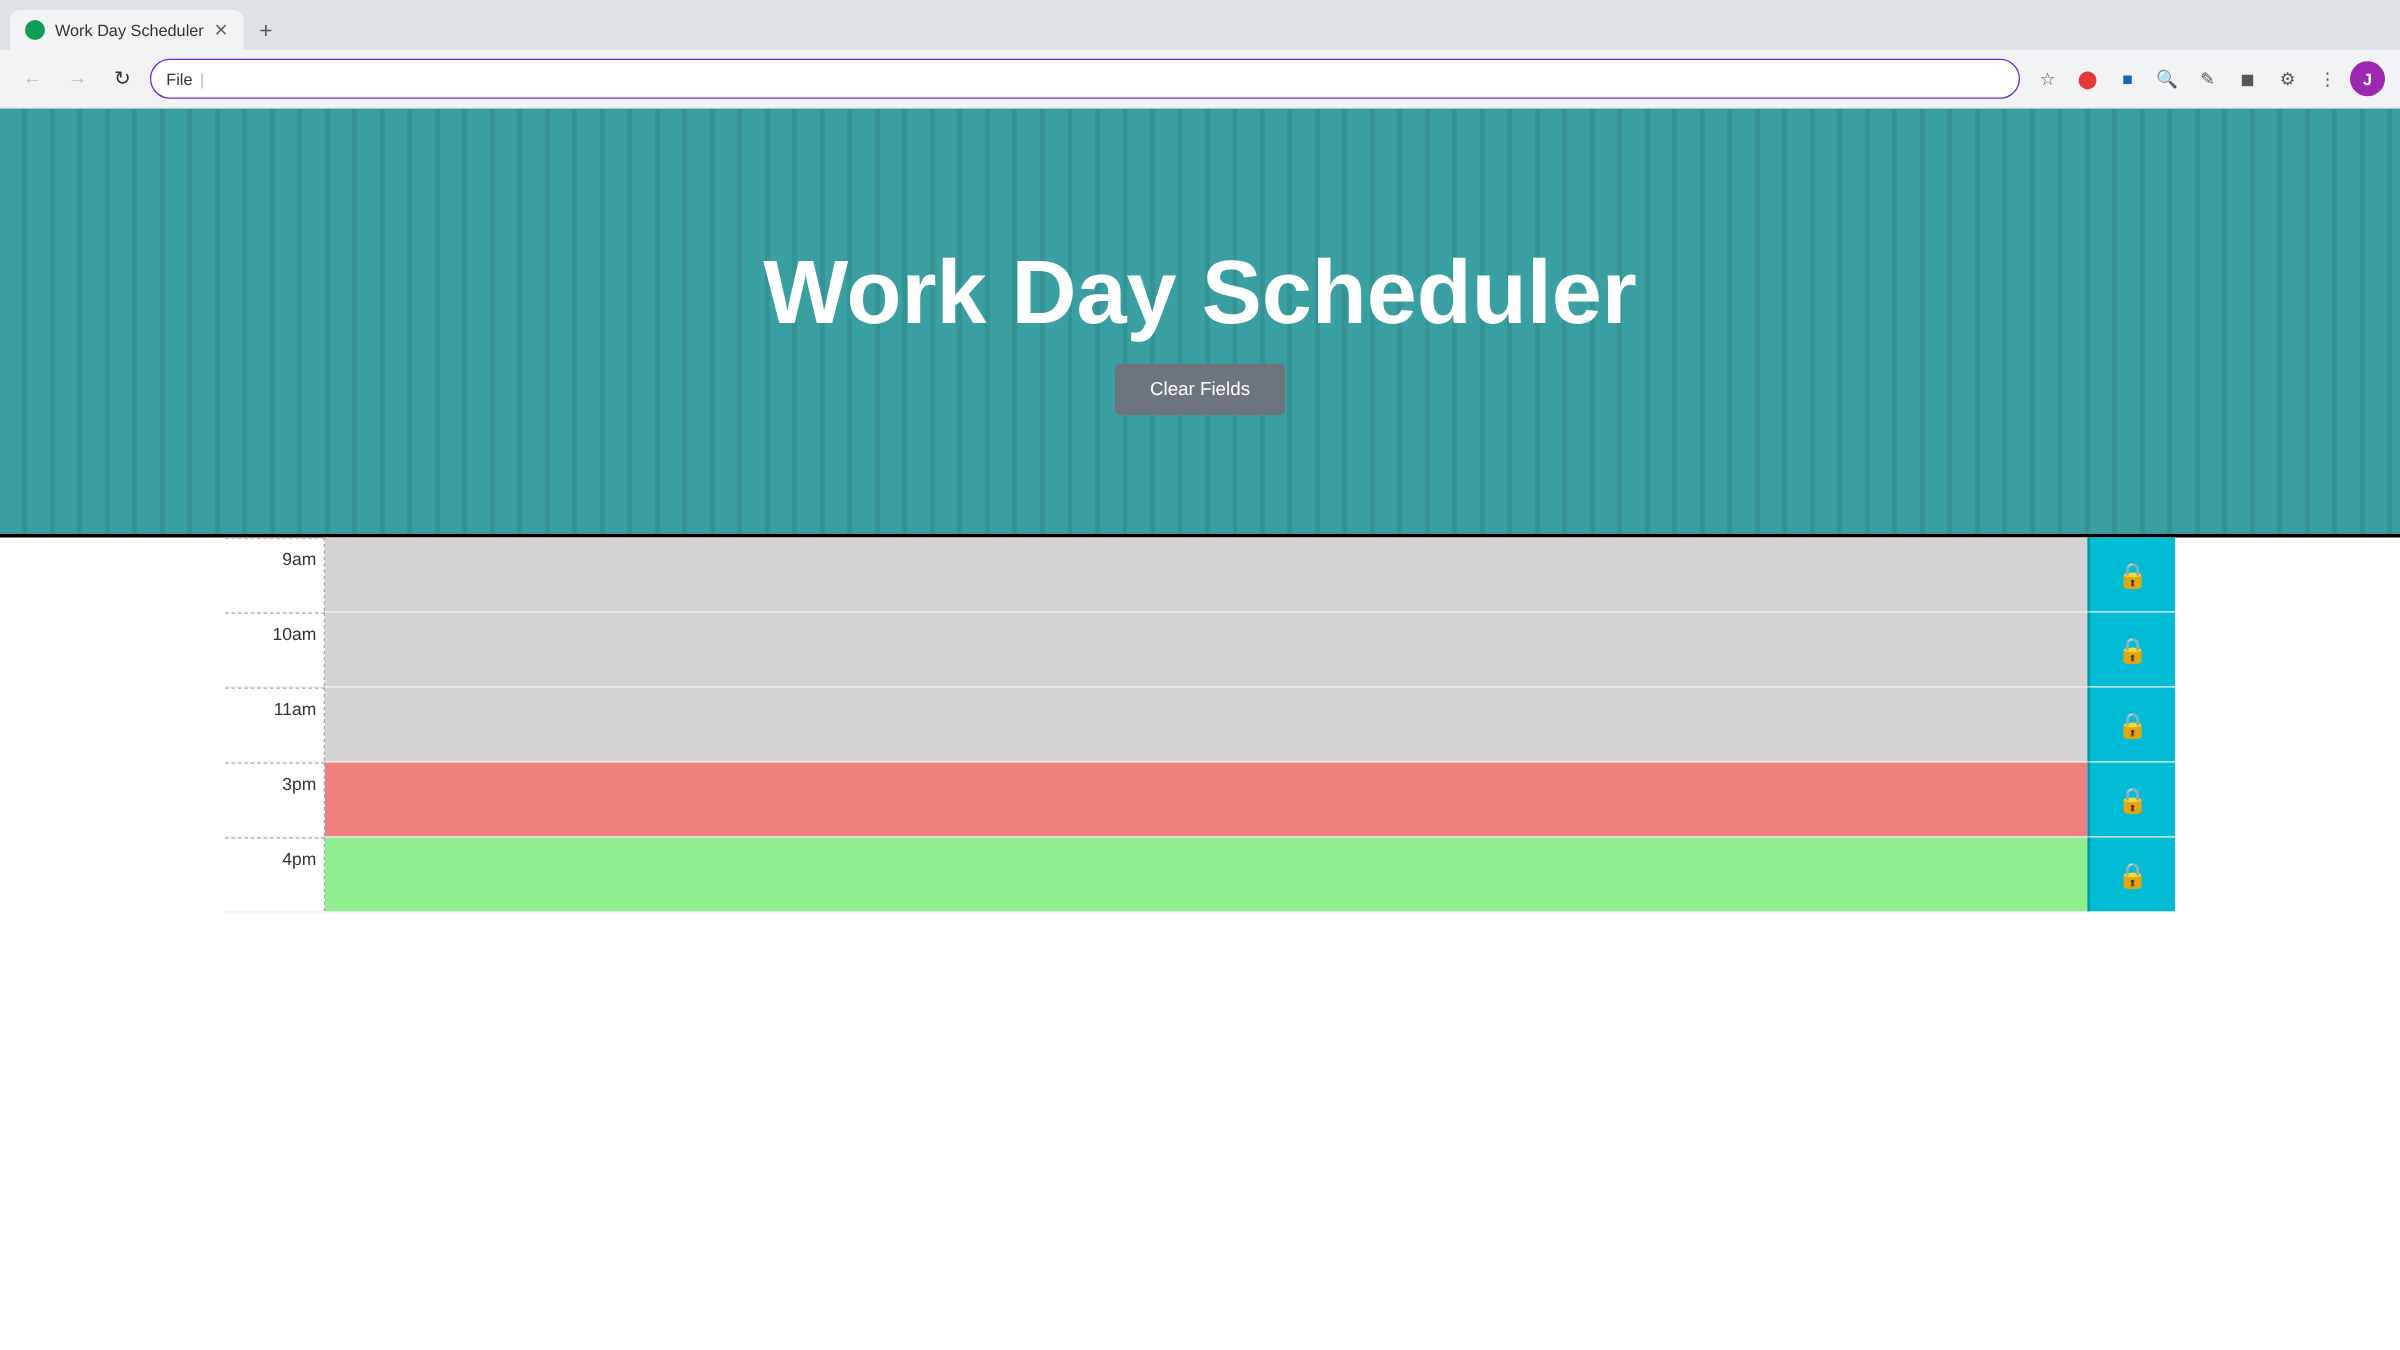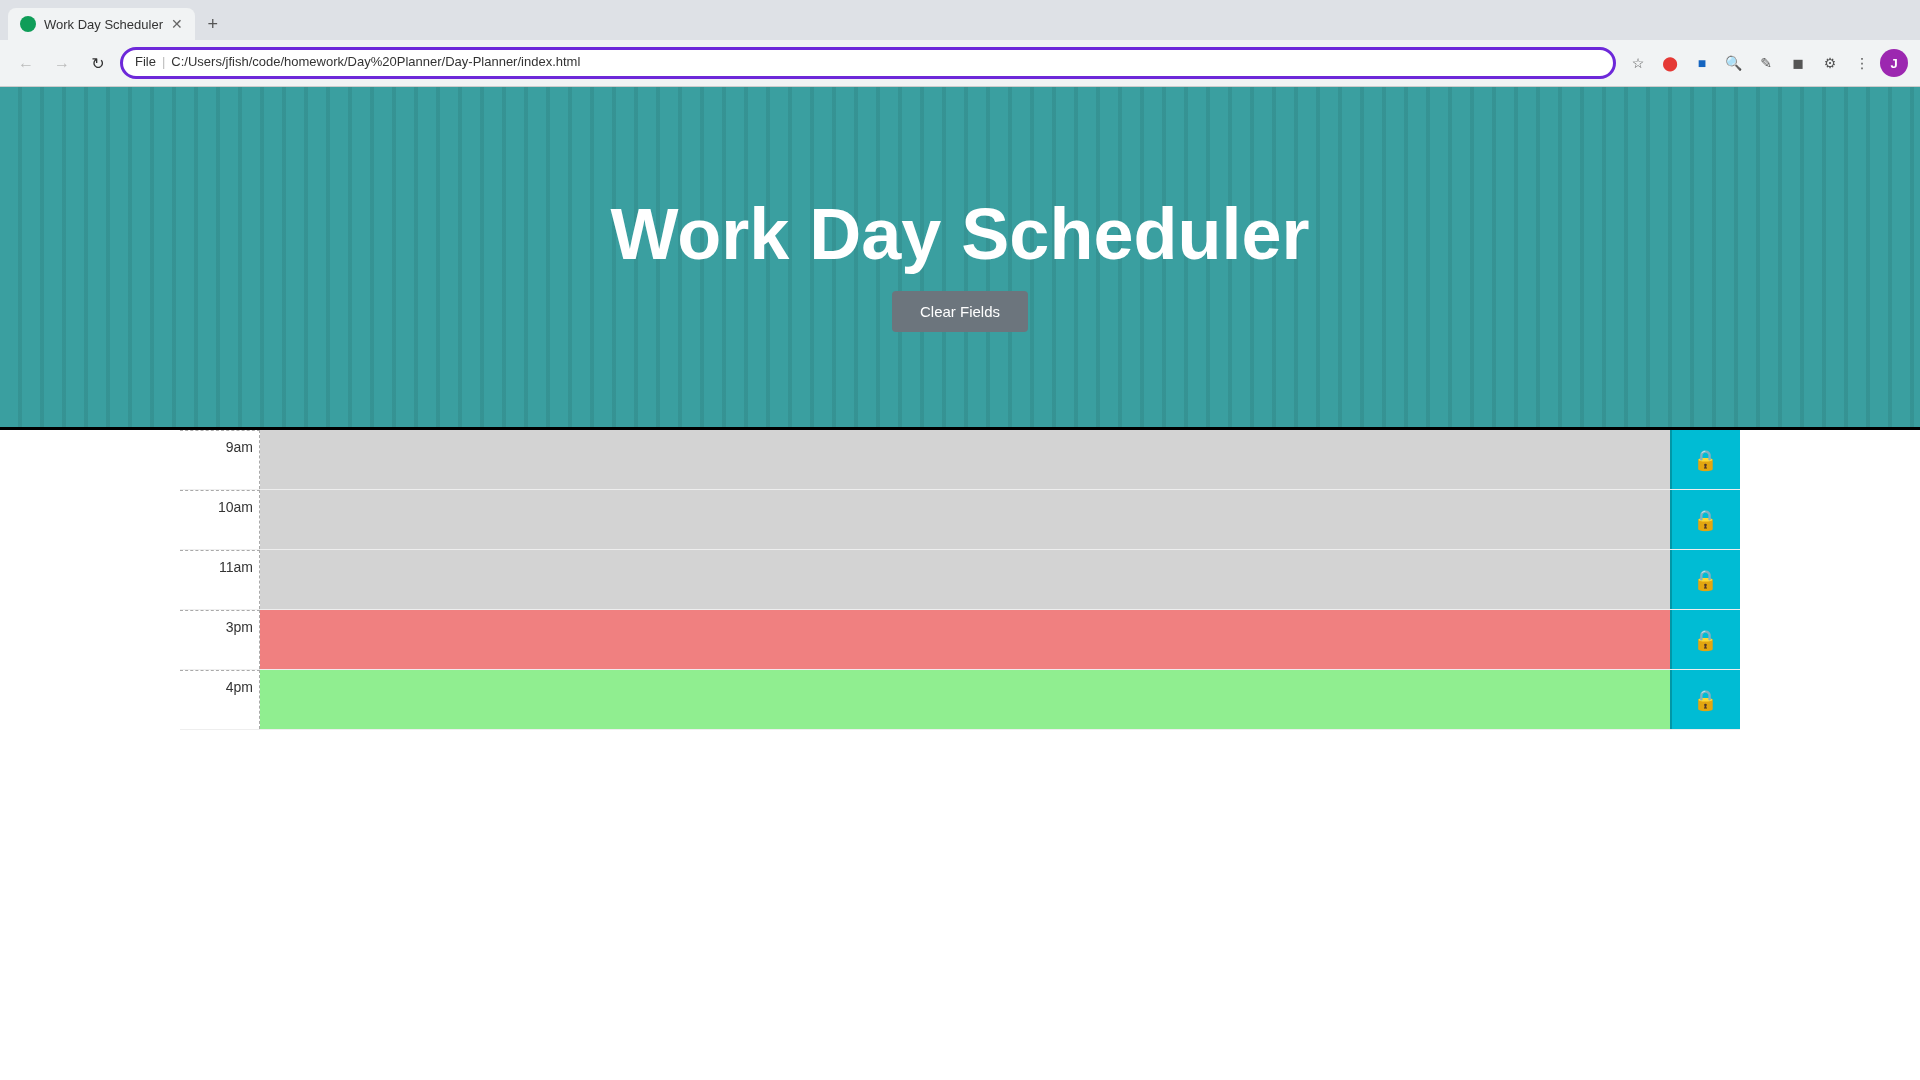--- a/index.html
+++ b/index.html
@@ -93,26 +93,26 @@
     }
 
     .nav-btn.disabled {
       color: #bbb;
       cursor: default;
     }
 
     .address-bar {
       flex: 1;
       display: flex;
-      align-items: flex-start;
+      align-items: center;
       background: #fff;
       border-radius: 20px;
       padding: 4px 12px;
       height: 32px;
-      border: 3px solid #6d28d9;
+      border: 1px solid #6d28d9;
       font-size: 13px;
       color: #333;
       gap: 6px;
     }
 
     .address-text {
       flex: 1;
       font-size: 13px;
       color: #333;
     }
@@ -274,21 +274,20 @@
   </div>
 
   <div class="address-bar-row">
     <button class="nav-btn disabled">←</button>
     <button class="nav-btn disabled">→</button>
     <button class="nav-btn">↻</button>
 
     <div class="address-bar">
       <span>File</span>
       <span style="color:#bbb;">|</span>
-      <span class="address-text">C:/Users/jfish/code/homework/Day%20Planner/Day-Planner/index.html</span>
     </div>
 
     <div class="toolbar-icons">
       <div class="toolbar-icon">☆</div>
       <div class="toolbar-icon" style="color:#e53935;">⬤</div>
       <div class="toolbar-icon" style="color:#1565c0;">■</div>
       <div class="toolbar-icon">🔍</div>
       <div class="toolbar-icon">✎</div>
       <div class="toolbar-icon">◼</div>
       <div class="toolbar-icon">⚙</div>

